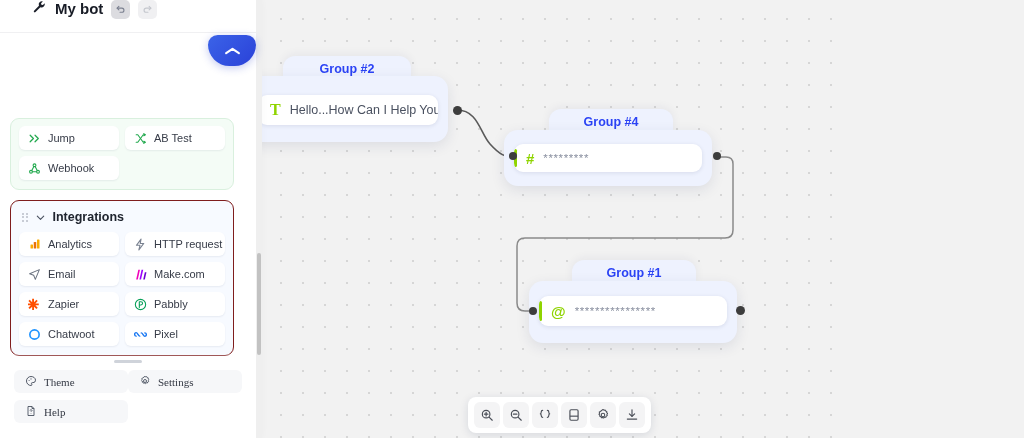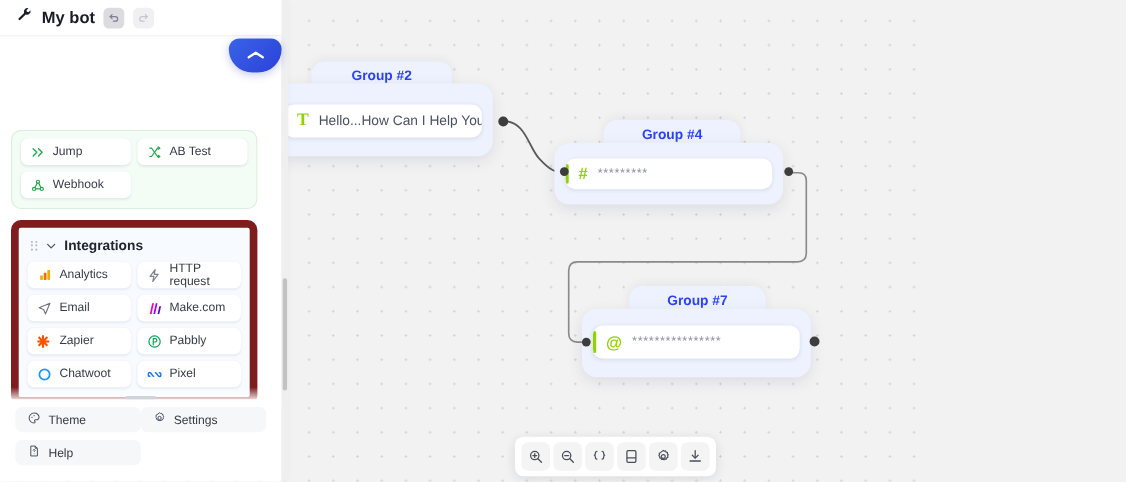--- a/index.html
+++ b/index.html
@@ -86,22 +86,22 @@
   .tb-btn svg { display: block; }
 
   
   .panel {
     position: absolute; left: 0; top: 0; width: 256px; height: 438px;
     background: #ffffff;
     box-shadow: 2px 0 10px rgba(20,30,70,.08);
     z-index: 5;
   }
   .panel-header {
-    height: 33px; display: flex; align-items: center; gap: 8px;
-    padding-left: 15px;
+    height: 33px; display: flex; gap: 8px;
+    padding-left: 32px;
     border-bottom: 1px solid #f0f0f2;
     background: #fff;
     position: relative; z-index: 3;
   }
   .bot-title { font-size: 15px; font-weight: bold; color: #181c26; }
   .hist-btn {
     width: 19px; height: 19px; border-radius: 5px;
     display: flex; align-items: center; justify-content: center;
     cursor: pointer;
   }
@@ -140,21 +140,21 @@
     position: absolute; left: 0; top: 118px; width: 244px; height: 245px;
     overflow: hidden;
     padding: 0 10px;
   }
   .grp {
     border-radius: 9px;
     padding: 7px 8px 9px;
     margin-bottom: 10px;
   }
   .grp.green { background: #f4fcf6; border: 1px solid #d9f0de; }
-  .grp.blue  { background: #f7faff; border: 7px solid #7f1d1d; }
+  .grp.blue  { background: #f7faff; border: 1px solid #7f1d1d; }
   .grp-head {
     display: flex; align-items: center; gap: 7px;
     padding: 2px 2px 8px 3px;
     font-size: 12.5px; font-weight: bold; color: #20252f;
   }
   .dots-handle {
     display: grid; grid-template-columns: 2px 2px; gap: 1.5px;
     color: #b9bdc7;
   }
   .dots-handle i { width: 2px; height: 2px; background: #b9bdc7; border-radius: 50%; display: block; }
@@ -177,20 +177,21 @@
   }
   .grabber {
     position: absolute; left: 114px; top: 360px;
     width: 28px; height: 3px; border-radius: 3px; background: #cfd3da; z-index: 5;
   }
   .footer {
     position: absolute; left: 0; top: 370px; width: 256px;
     padding: 0 14px;
     display: grid; grid-template-columns: 1fr 1fr; gap: 7px 0;
     z-index: 5;
+    font-family: Liberation Serif, serif;
   }
   .foot-btn {
     background: #f6f7f9; border-radius: 6px; height: 23px;
     display: flex; align-items: center; gap: 7px; padding-left: 11px;
     font-size: 11px; color: #343944; cursor: pointer;
   }
 
   
   .scrollbar-track {
     position: absolute; right: -6px; top: 0; width: 6px; height: 438px;
@@ -228,21 +229,21 @@
       <div class="group" style="left:504px; top:130px; width:208px; height:56px;"></div>
       <div class="node-card accent" style="left:514px; top:144px; width:188px; height:28px;">
         <span class="node-ico green">#</span>
         <span class="node-text dots">*********</span>
       </div>
       <div class="handle" style="left:509px; top:152px; width:8px; height:8px;"></div>
       <div class="handle" style="left:713px; top:152px; width:8px; height:8px;"></div>
     </div>
 
     <div>
-      <div class="group-title" style="left:572px; top:260px; width:124px;">Group #7</div>
+      <div class="group-title" style="left:572px; top:260px; width:124px;">Group #1</div>
       <div class="group" style="left:529px; top:281px; width:208px; height:62px;"></div>
       <div class="node-card accent" style="left:539px; top:296px; width:188px; height:30px;">
         <span class="node-ico green">@</span>
         <span class="node-text dots">****************</span>
       </div>
       <div class="handle" style="left:529px; top:307px; width:8px; height:8px;"></div>
       <div class="handle" style="left:736px; top:306px;"></div>
     </div>
 
     <div class="toolbar">

